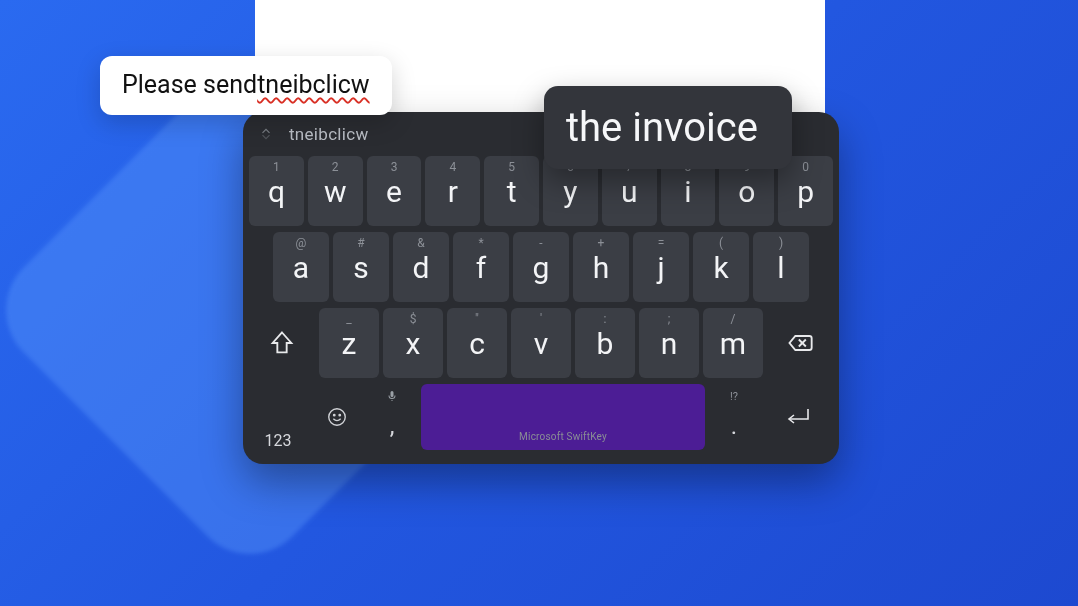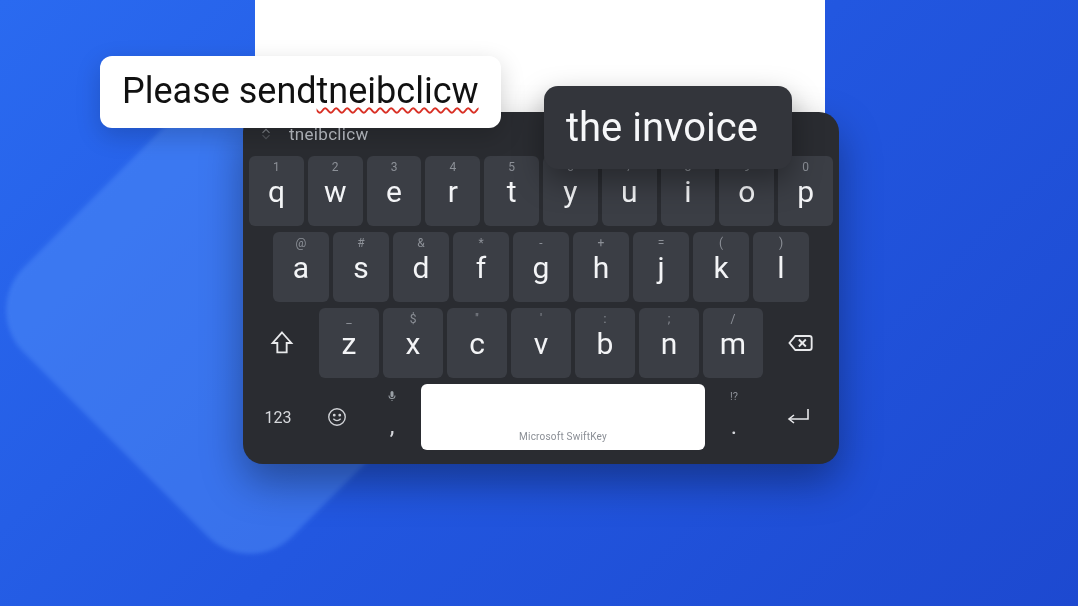--- a/index.html
+++ b/index.html
@@ -94,42 +94,42 @@
   .bkey {
     position: relative;
     background: transparent;
     border-radius: 6px;
     height: 66px;
     display: flex;
     align-items: center;
     justify-content: center;
     color: #d6d8dc;
   }
-  .bkey.numbers { width: 58px; font-size: 16px; }
+  .bkey.numbers { width: 58px; font-size: 16px; align-items: flex-end; }
   .bkey.emoji { width: 52px; }
   .bkey.comma { width: 50px; font-size: 24px; align-items: flex-end; padding-bottom: 10px; }
-  .bkey.space { flex: 1; background: #ffffff; }
+  .bkey.space { flex: 1; background: #4c1d95; }
   .bkey.space .brand { position: absolute; bottom: 8px; font-size: 10px; color: #8a8e95; letter-spacing: 0.2px; }
   .bkey.period { width: 50px; font-size: 24px; align-items: flex-end; padding-bottom: 10px; }
   .bkey.enter { width: 70px; }
   .tiny-hint { position: absolute; top: 6px; font-size: 11px; color: #8c9097; }
   .mic-svg { width: 12px; height: 12px; fill: #9aa0a6; }
   .emoji-svg { width: 22px; height: 22px; stroke: #d0d2d6; fill: none; stroke-width: 1.5; }
 
   
   .callout {
     position: absolute;
     background: #fff;
     border-radius: 12px;
     box-shadow: 0 8px 24px rgba(0,0,0,0.18);
     padding: 14px 22px 16px 22px;
     display: flex;
     align-items: flex-start;
     gap: 0;
-    font-size: 36px;
+    font-size: 25px;
     color: #111;
     white-space: nowrap;
   }
   .callout .misspell {
     text-decoration: underline wavy #d93025;
     text-decoration-thickness: 2px;
     text-underline-offset: 4px;
   }
   .callout-1 { left: 100px; top: 56px; }
 

